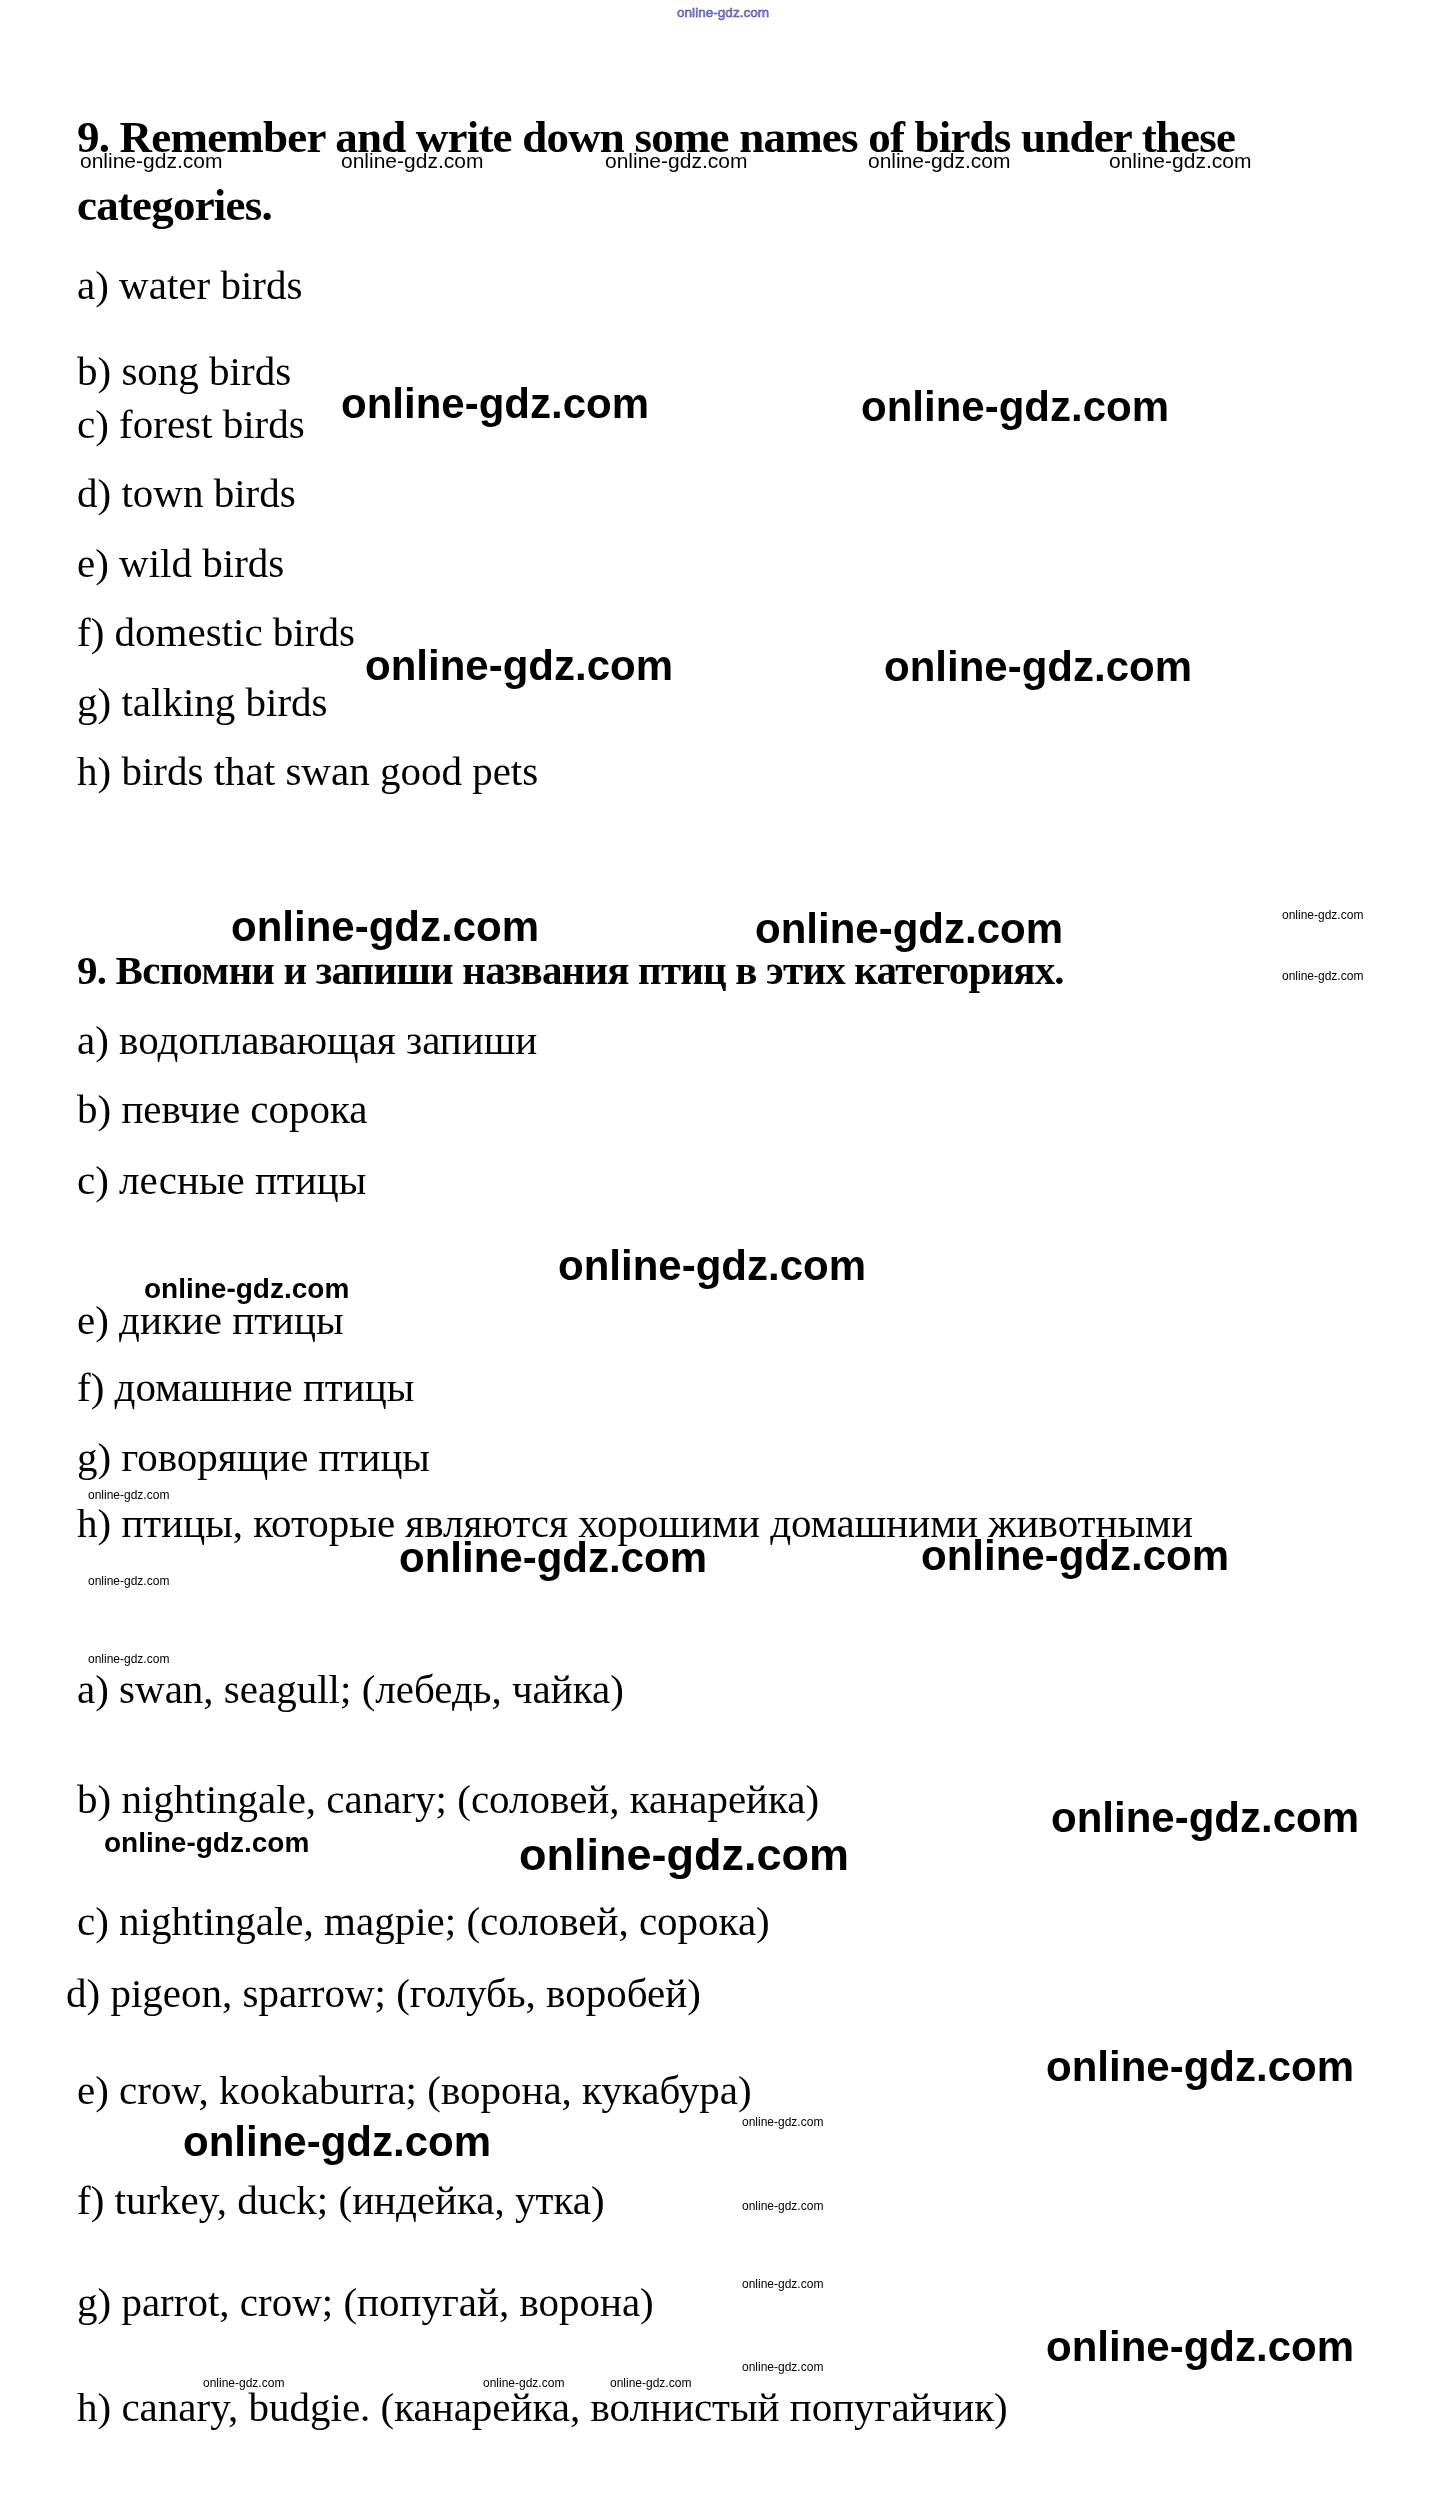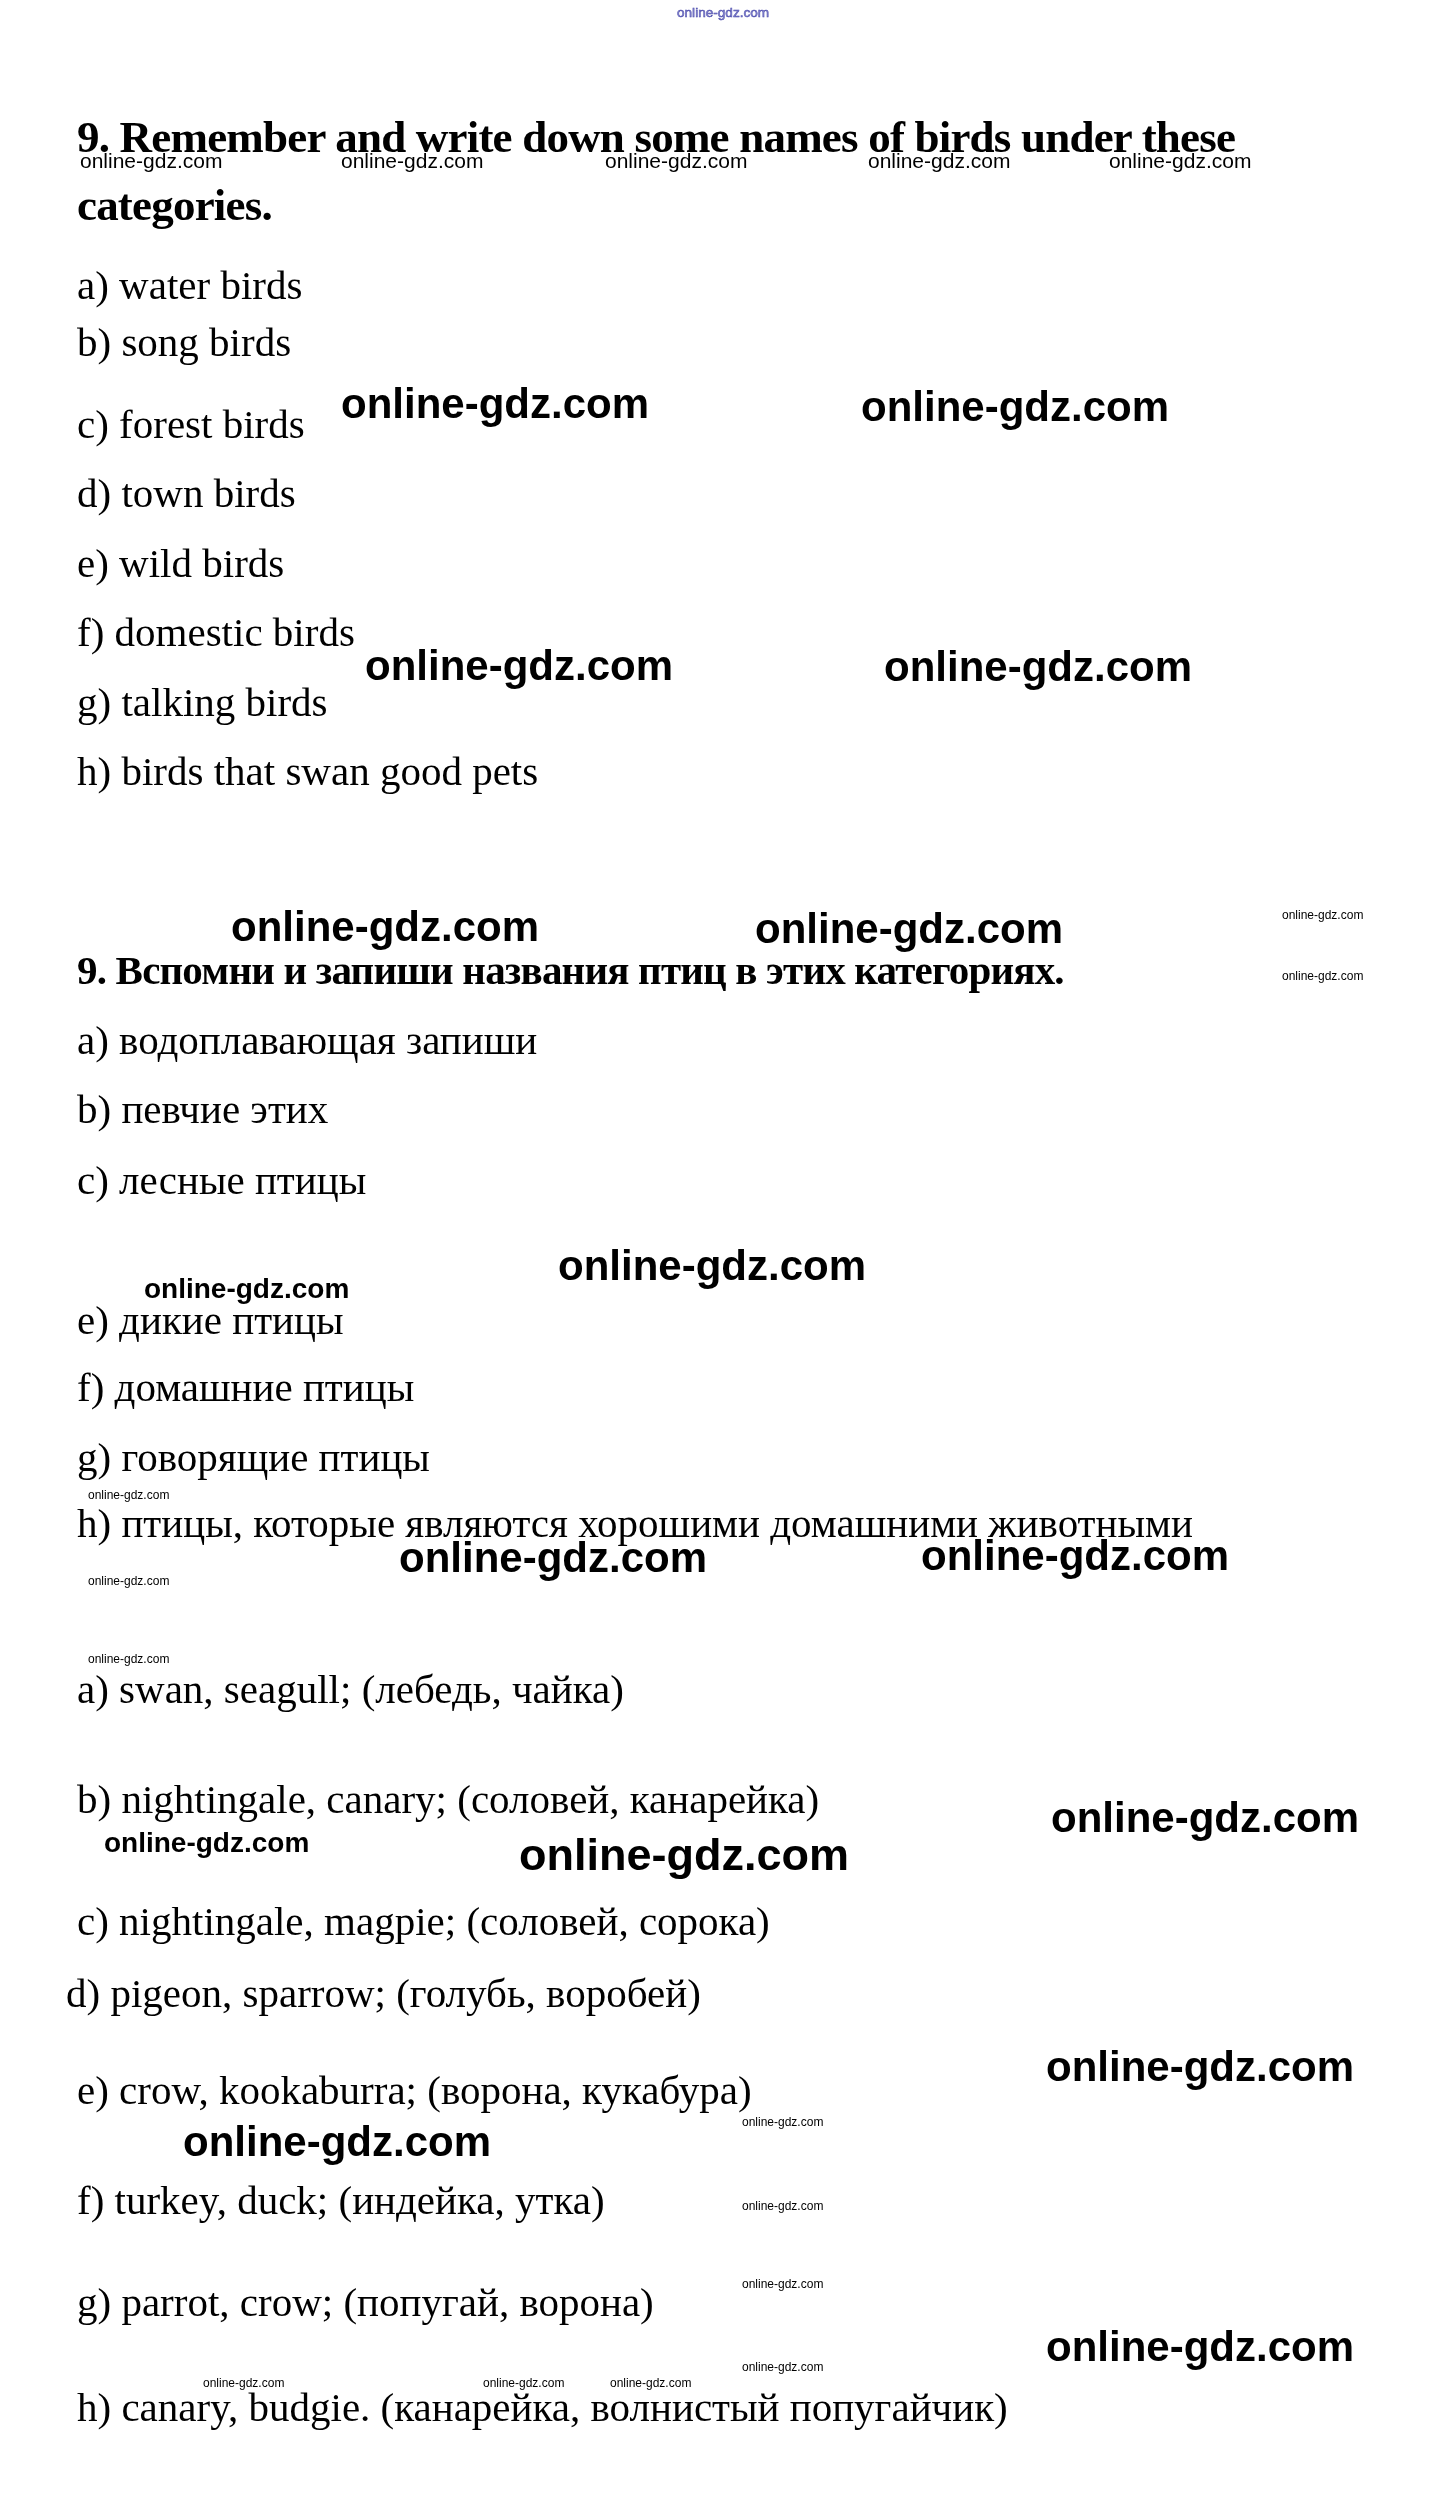--- a/index.html
+++ b/index.html
@@ -58,42 +58,42 @@
 
   <div class="wm wm-sm" style="left:80px; top:150px">online-gdz.com</div>
   <div class="wm wm-sm" style="left:341px; top:150px">online-gdz.com</div>
   <div class="wm wm-sm" style="left:605px; top:150px">online-gdz.com</div>
   <div class="wm wm-sm" style="left:868px; top:150px">online-gdz.com</div>
   <div class="wm wm-sm" style="left:1109px; top:150px">online-gdz.com</div>
 
   <div class="line title" style="left:77px; top:180px">categories.</div>
 
   <div class="line item" style="left:77px; top:263px">a) water birds</div>
-  <div class="line item" style="left:77px; top:320px">b) song birds</div>
+  <div class="line item" style="left:77px; top:349px">b) song birds</div>
   <div class="line item" style="left:77px; top:402px">c) forest birds</div>
   <div class="line item" style="left:77px; top:471px">d) town birds</div>
   <div class="line item" style="left:77px; top:541px">e) wild birds</div>
   <div class="line item" style="left:77px; top:610px">f) domestic birds</div>
   <div class="line item" style="left:77px; top:680px">g) talking birds</div>
   <div class="line item" style="left:77px; top:749px">h) birds that swan good pets</div>
 
   <div class="wm wm-lg" style="left:341px; top:383px">online-gdz.com</div>
   <div class="wm wm-lg" style="left:861px; top:386px">online-gdz.com</div>
   <div class="wm wm-lg" style="left:365px; top:645px">online-gdz.com</div>
   <div class="wm wm-lg" style="left:884px; top:646px">online-gdz.com</div>
 
   <div class="wm wm-lg" style="left:231px; top:906px">online-gdz.com</div>
   <div class="wm wm-lg" style="left:755px; top:908px">online-gdz.com</div>
   <div class="wm wm-xs" style="left:1282px; top:909px">online-gdz.com</div>
   <div class="wm wm-xs" style="left:1282px; top:970px">online-gdz.com</div>
 
   <div class="line title" style="left:77px; top:948px; font-size:41px">9. Вспомни и запиши названия птиц в этих категориях.</div>
 
   <div class="line item" style="left:77px; top:1018px">a) водоплавающая запиши</div>
-  <div class="line item" style="left:77px; top:1087px">b) певчие этих</div>
+  <div class="line item" style="left:77px; top:1087px">b) певчие сорока</div>
   <div class="line item" style="left:77px; top:1158px">c) лесные птицы</div>
   <div class="line item" style="left:77px; top:1298px">e) дикие птицы</div>
   <div class="line item" style="left:77px; top:1365px">f) домашние птицы</div>
   <div class="line item" style="left:77px; top:1435px">g) говорящие птицы</div>
   <div class="line item" style="left:77px; top:1501px">h) птицы, которые являются хорошими домашними животными</div>
 
   <div class="wm wm-lg" style="left:558px; top:1245px">online-gdz.com</div>
   <div class="wm wm-md" style="left:144px; top:1275px">online-gdz.com</div>
   <div class="wm wm-xs" style="left:88px; top:1489px">online-gdz.com</div>
 

